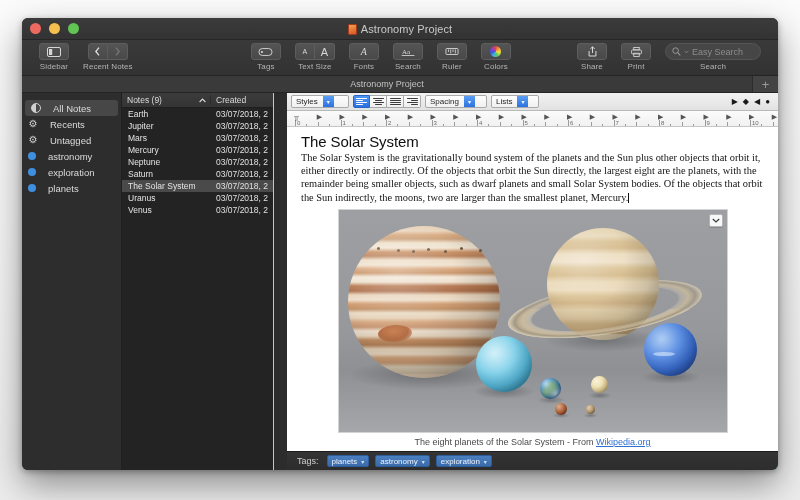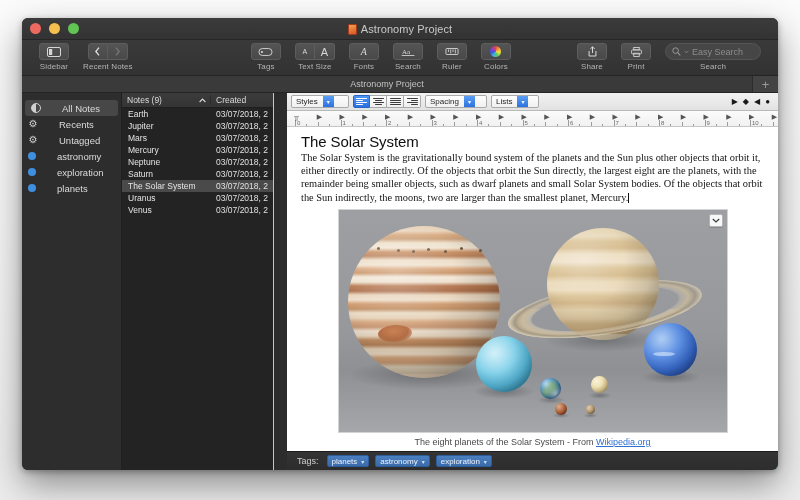--- a/index.html
+++ b/index.html
@@ -146,21 +146,21 @@
     width: 100px;
     background: #2d2d2d;
     border-right: 1px solid #202020;
     padding-top: 7px;
     flex: none;
   }
   .side-item {
     height: 16px;
     display: flex; align-items: center;
     padding: 0 6px;
-    gap: 21px;
+    gap: 12px;
     font-size: 9.5px; color: #dcdcdc;
   }
   .side-item.selected { background: #474747; border-radius: 3px; margin: 0 3px; }
   .ic-allnotes {
     width: 10px; height: 10px; border-radius: 50%;
     border: 1px solid #cfcfcf;
     background: linear-gradient(90deg,#cfcfcf 50%, transparent 50%);
   }
   .ic-gear {
     width: 10px; height: 10px; color:#d0d0d0;

